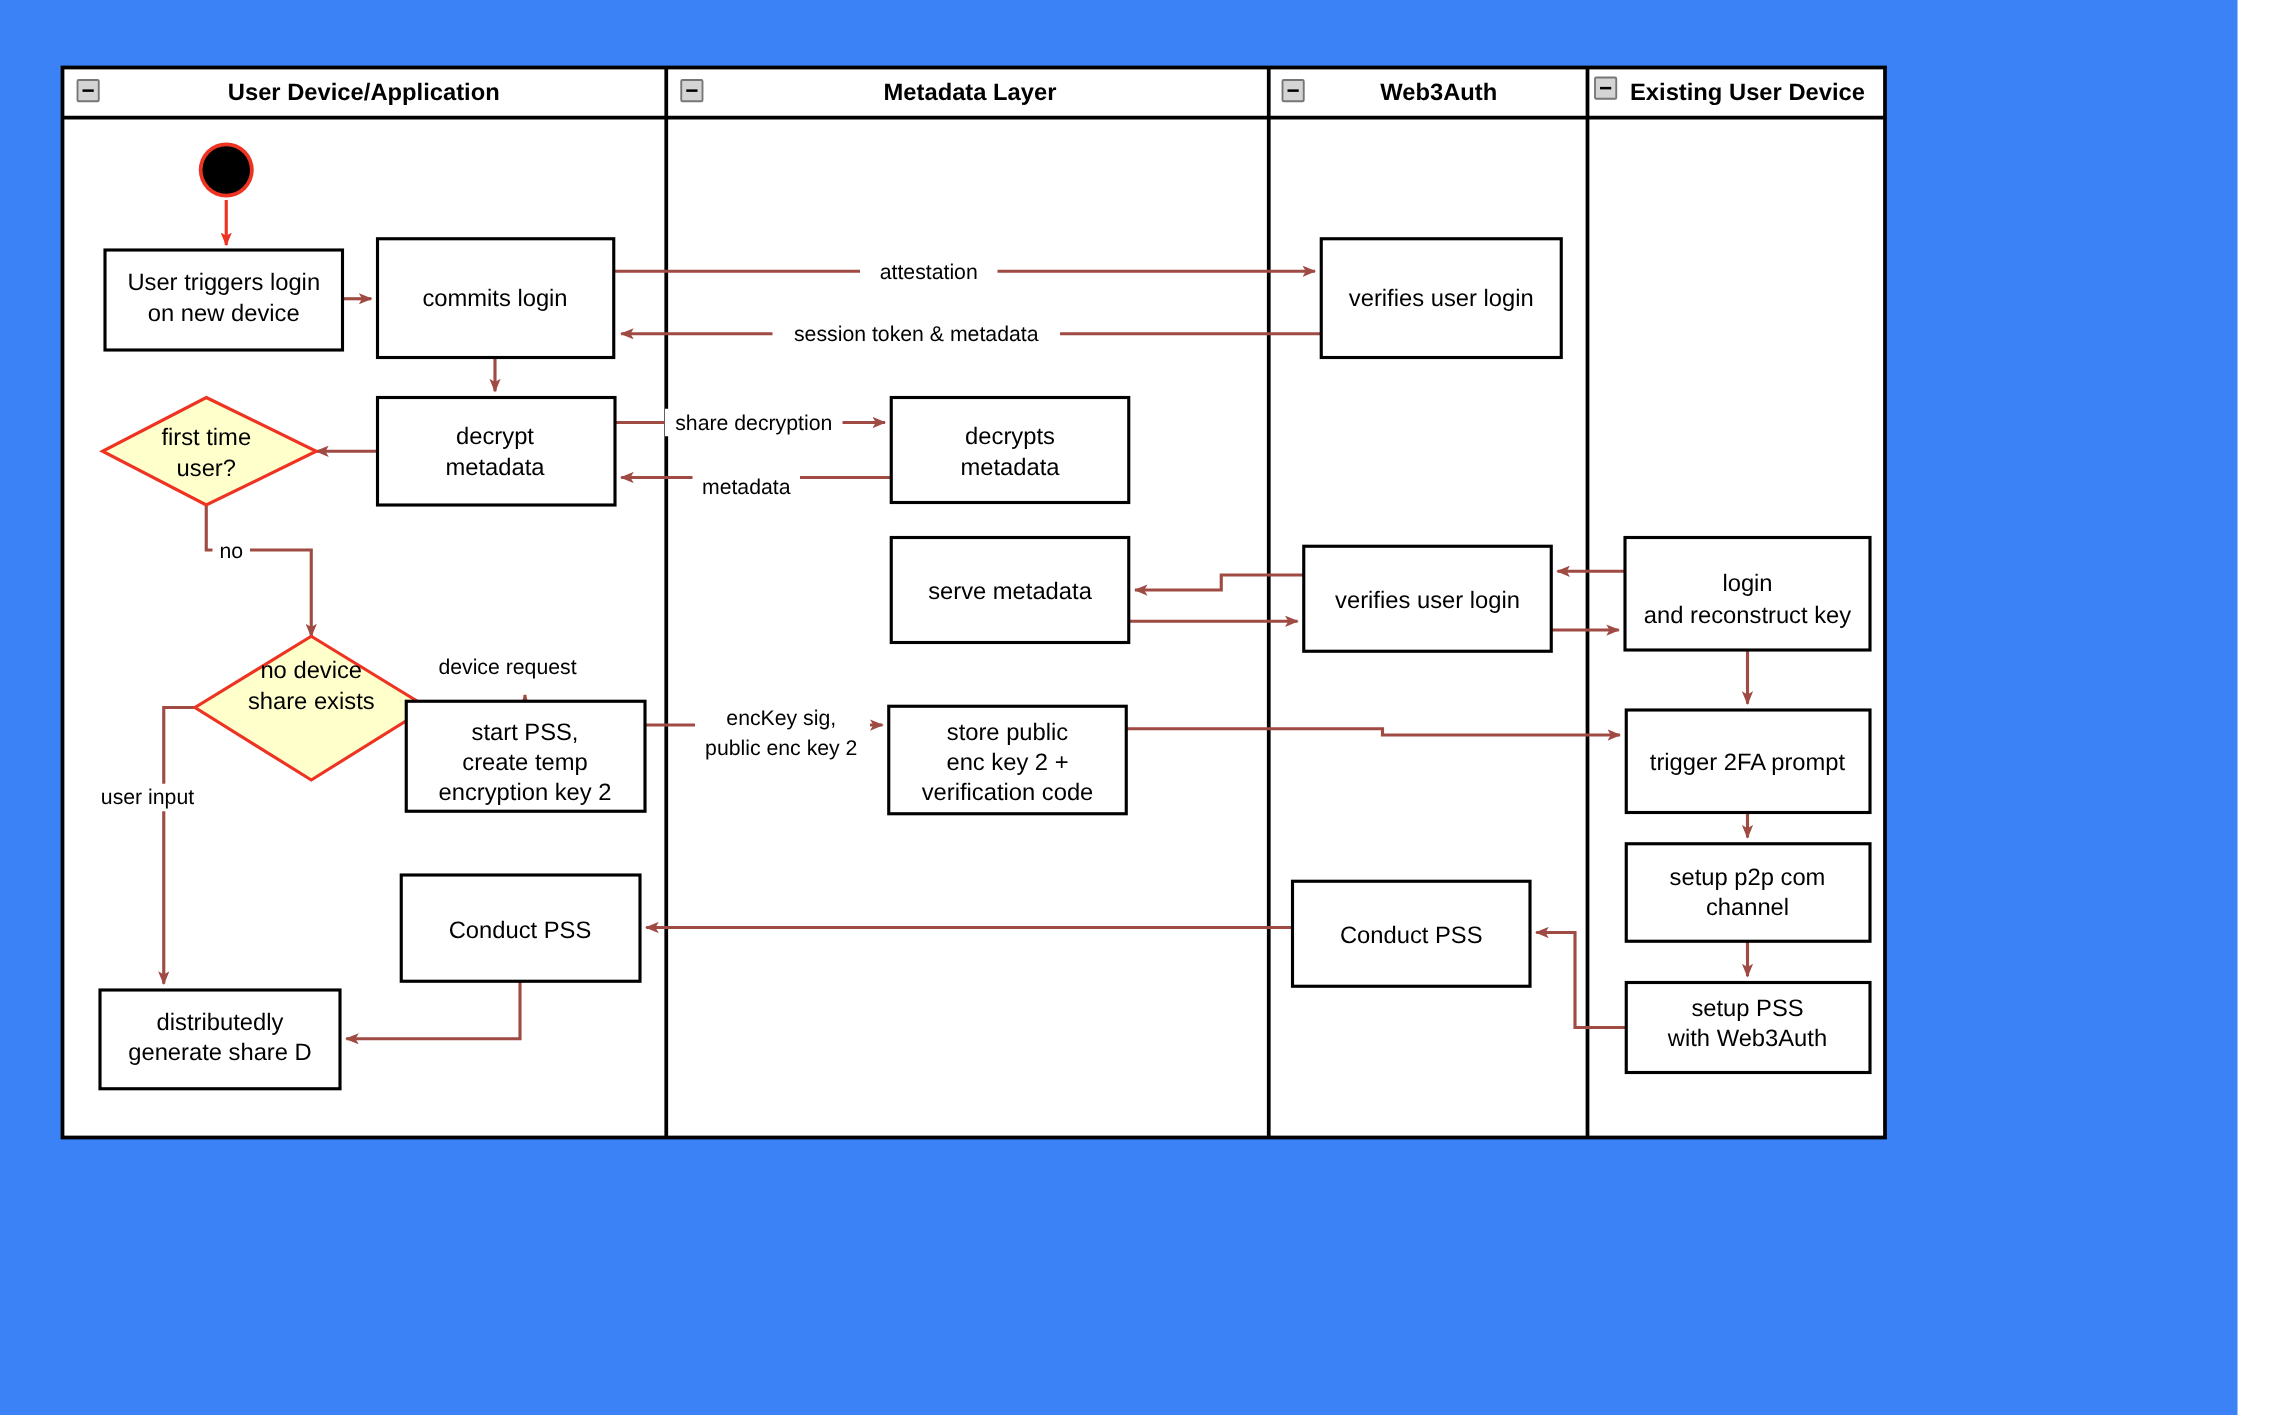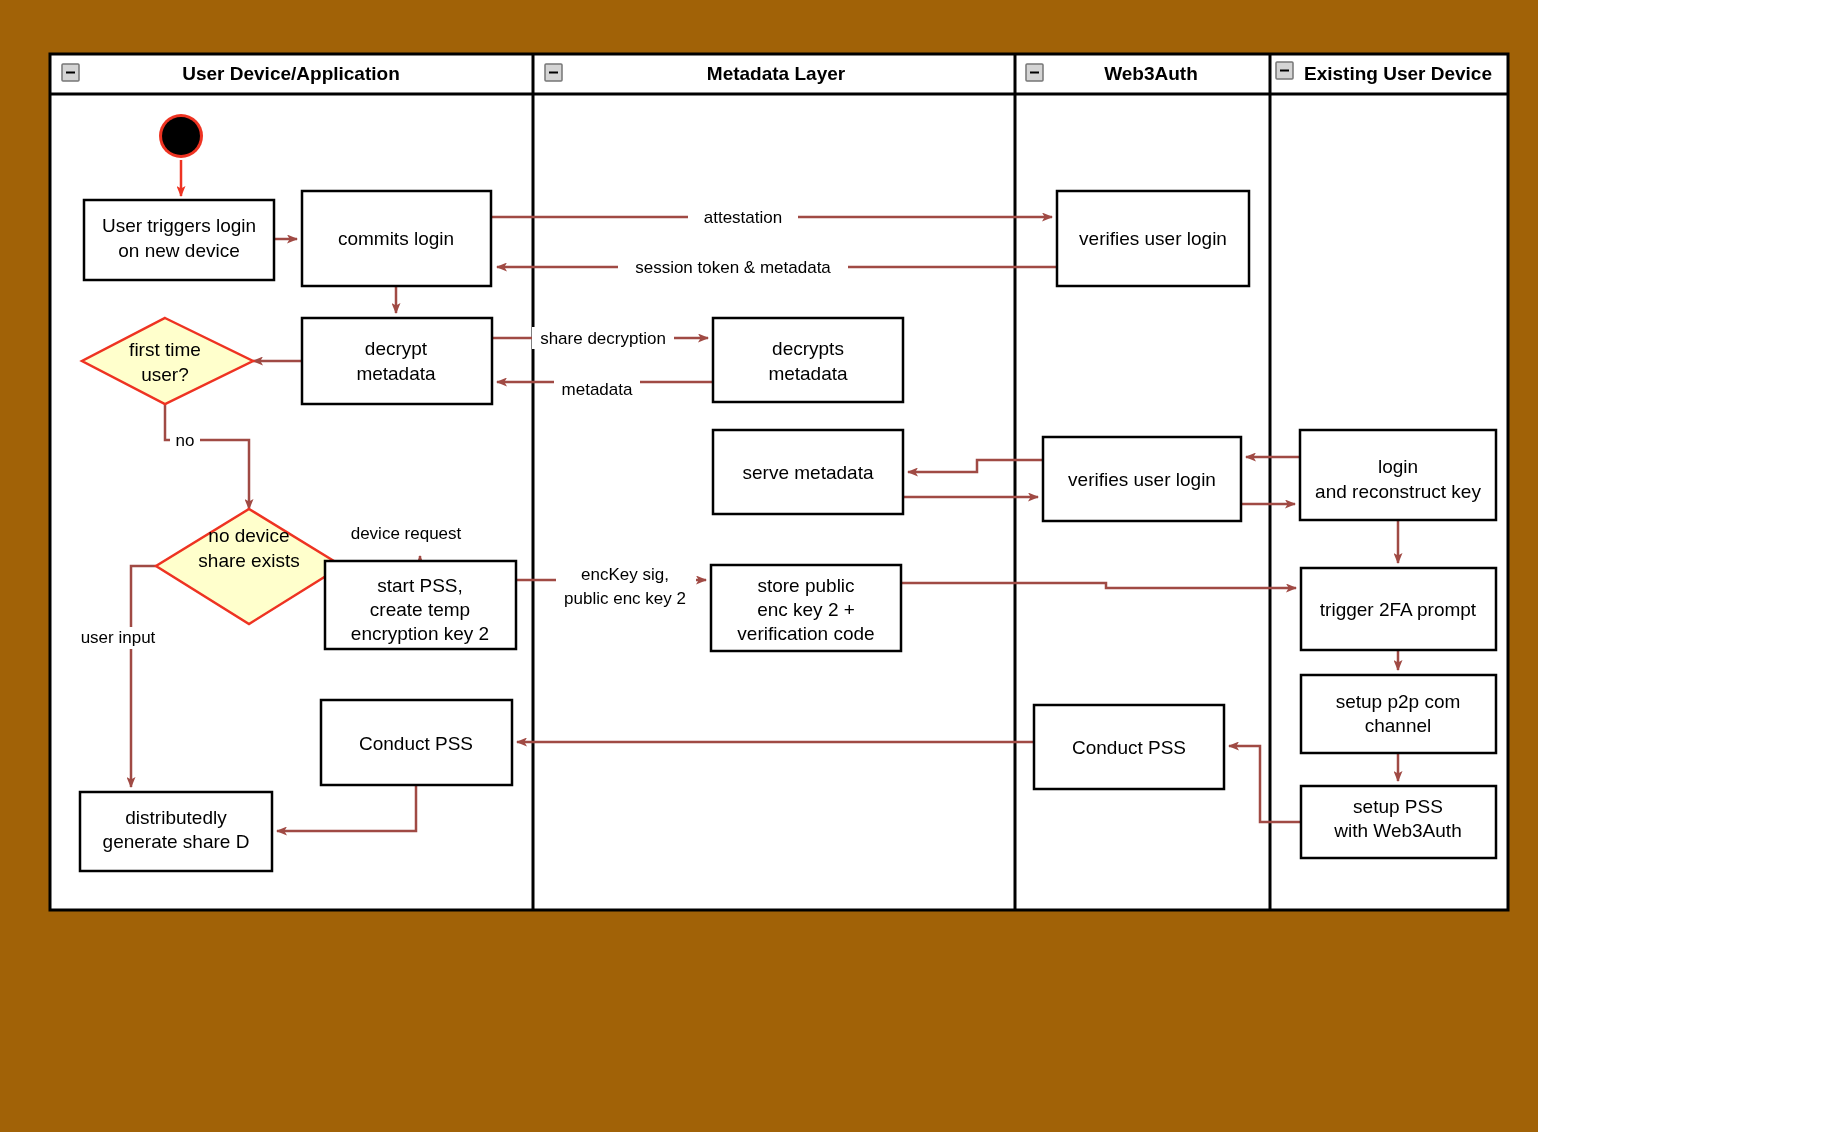--- a/index.html
+++ b/index.html
@@ -8,23 +8,23 @@
     background: #ffffff;
   }
   body {
     width: 1822px;
     height: 1132px;
     font-family: "Liberation Sans", sans-serif;
     overflow: hidden;
   }
   #diagram-root {
     position: relative;
-    width: 1538px;
+    width: 1790px;
     height: 1132px;
-    background: #a16207;
+    background: #3b82f6;
   }
   svg#diagram-svg {
     position: absolute;
     top: 0;
     left: 0;
     width: 1822px;
     height: 1132px;
     display: block;
   }
   .lane-header-text {

